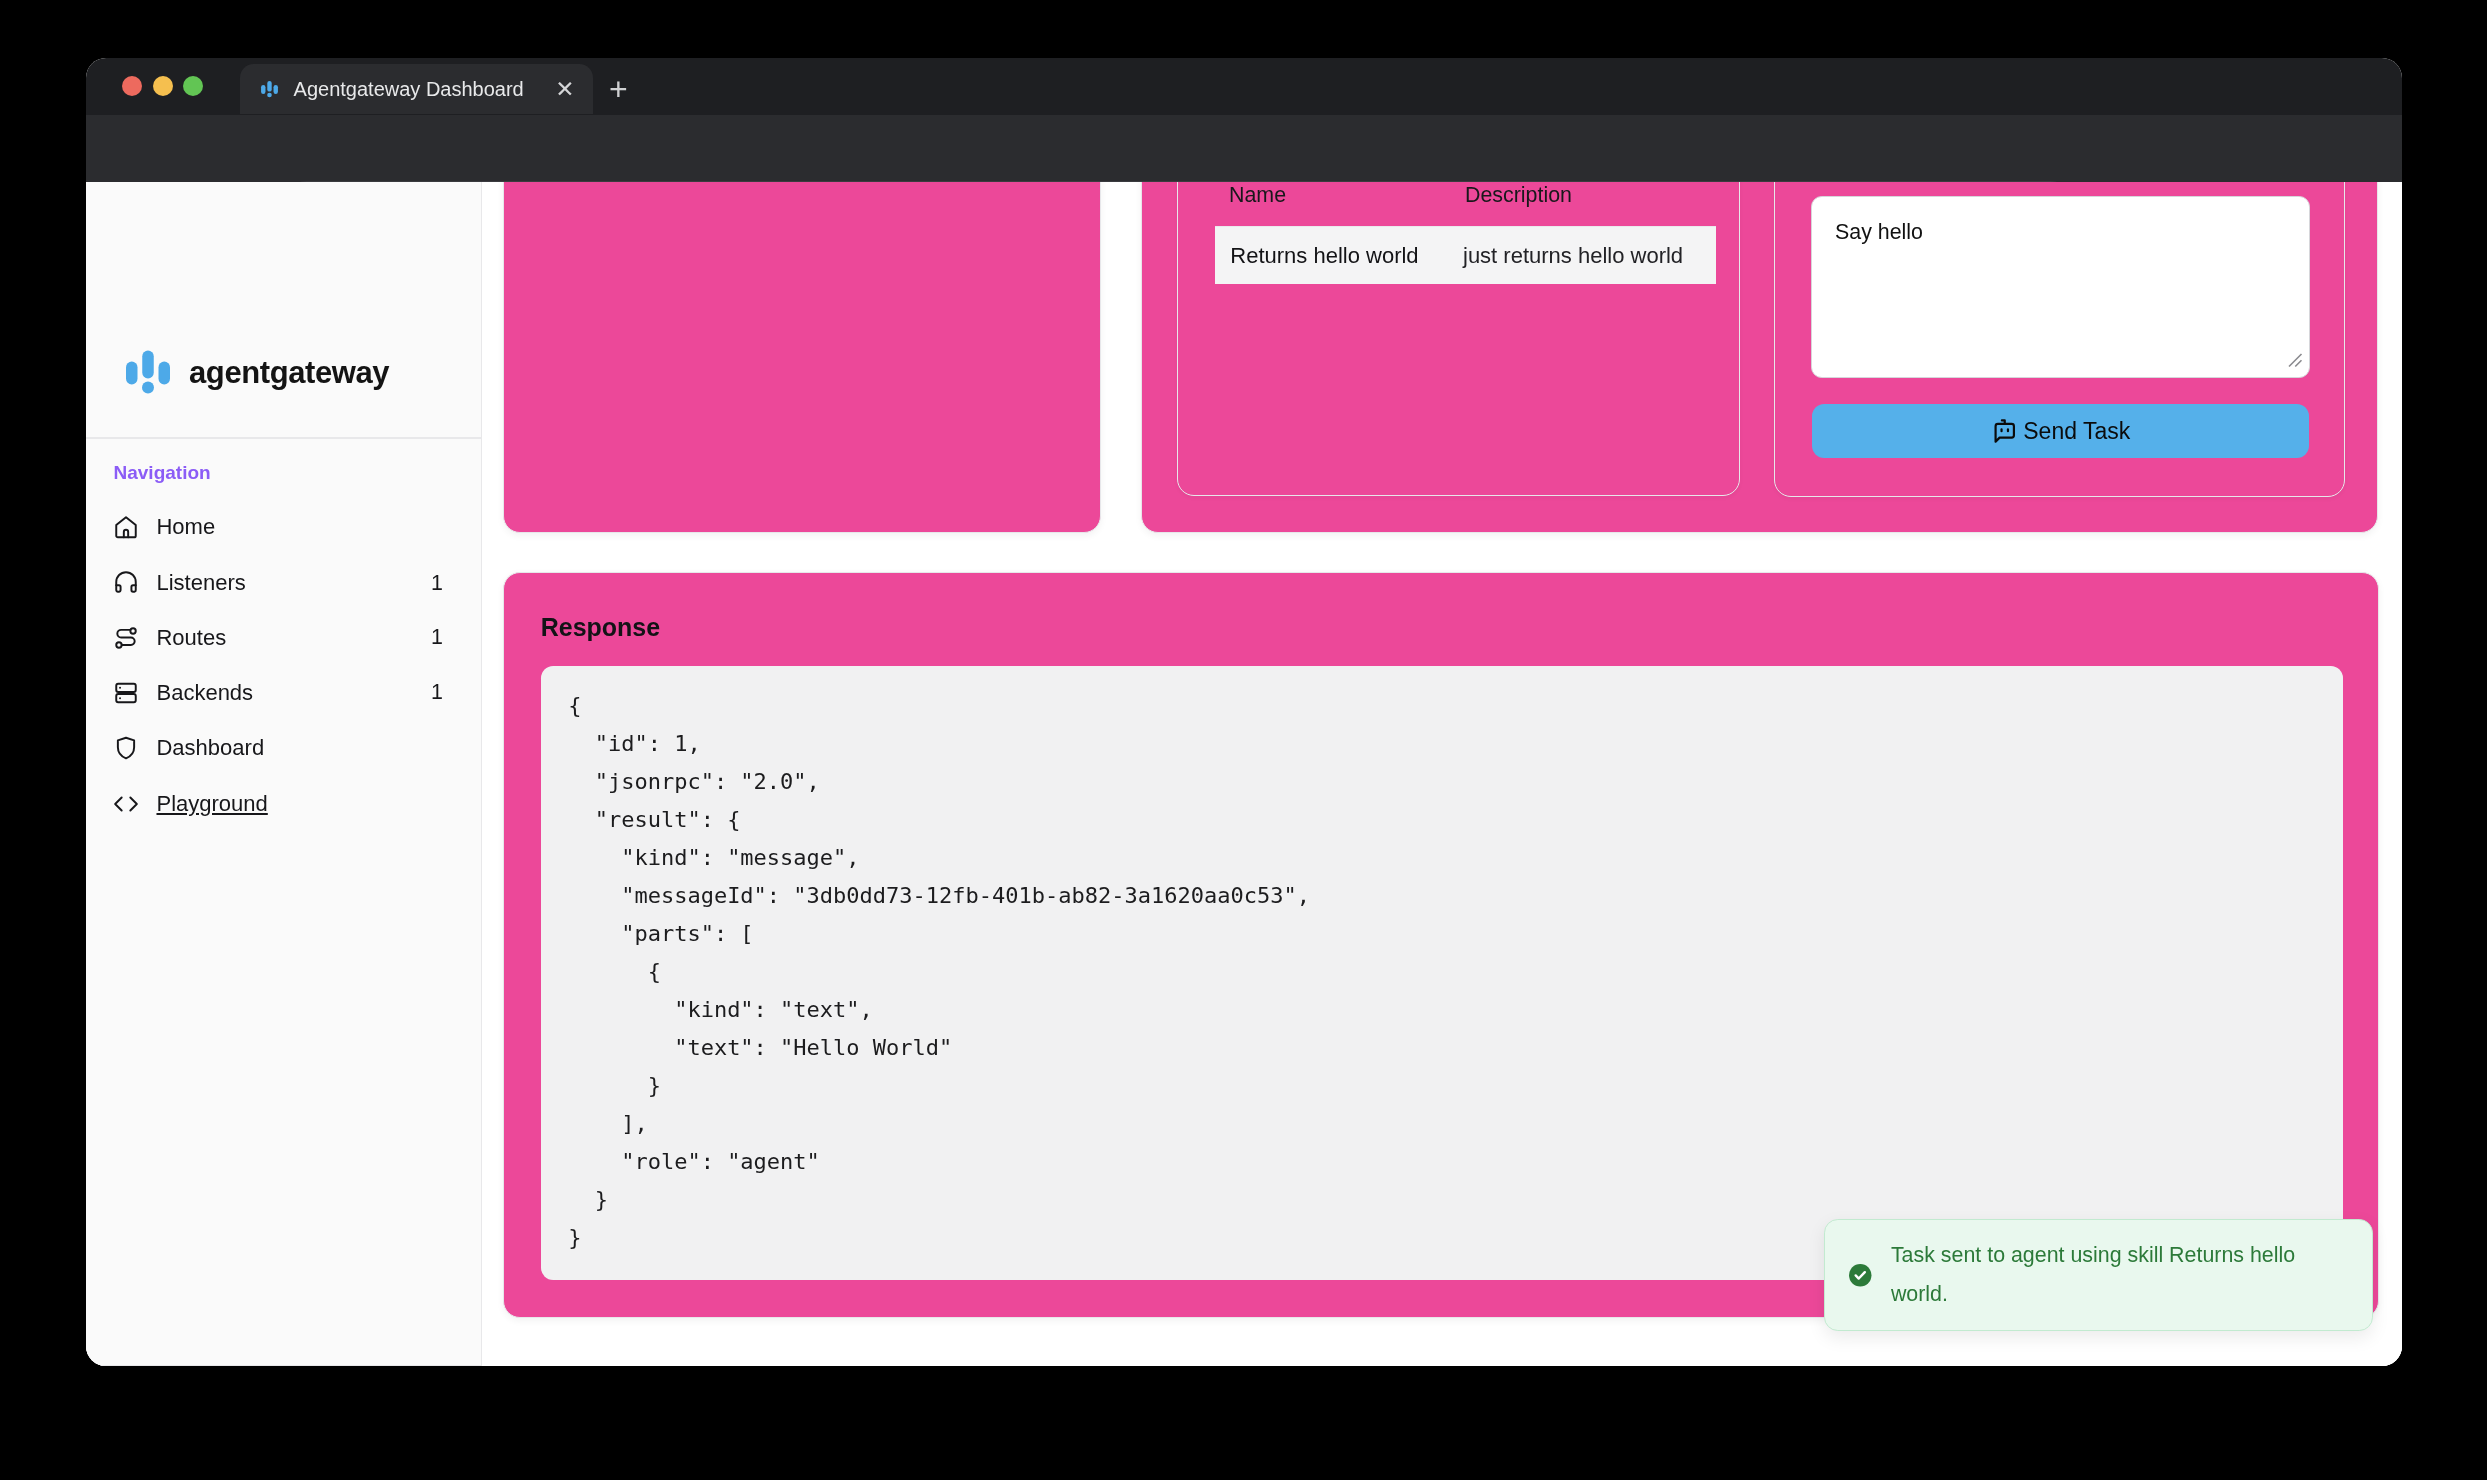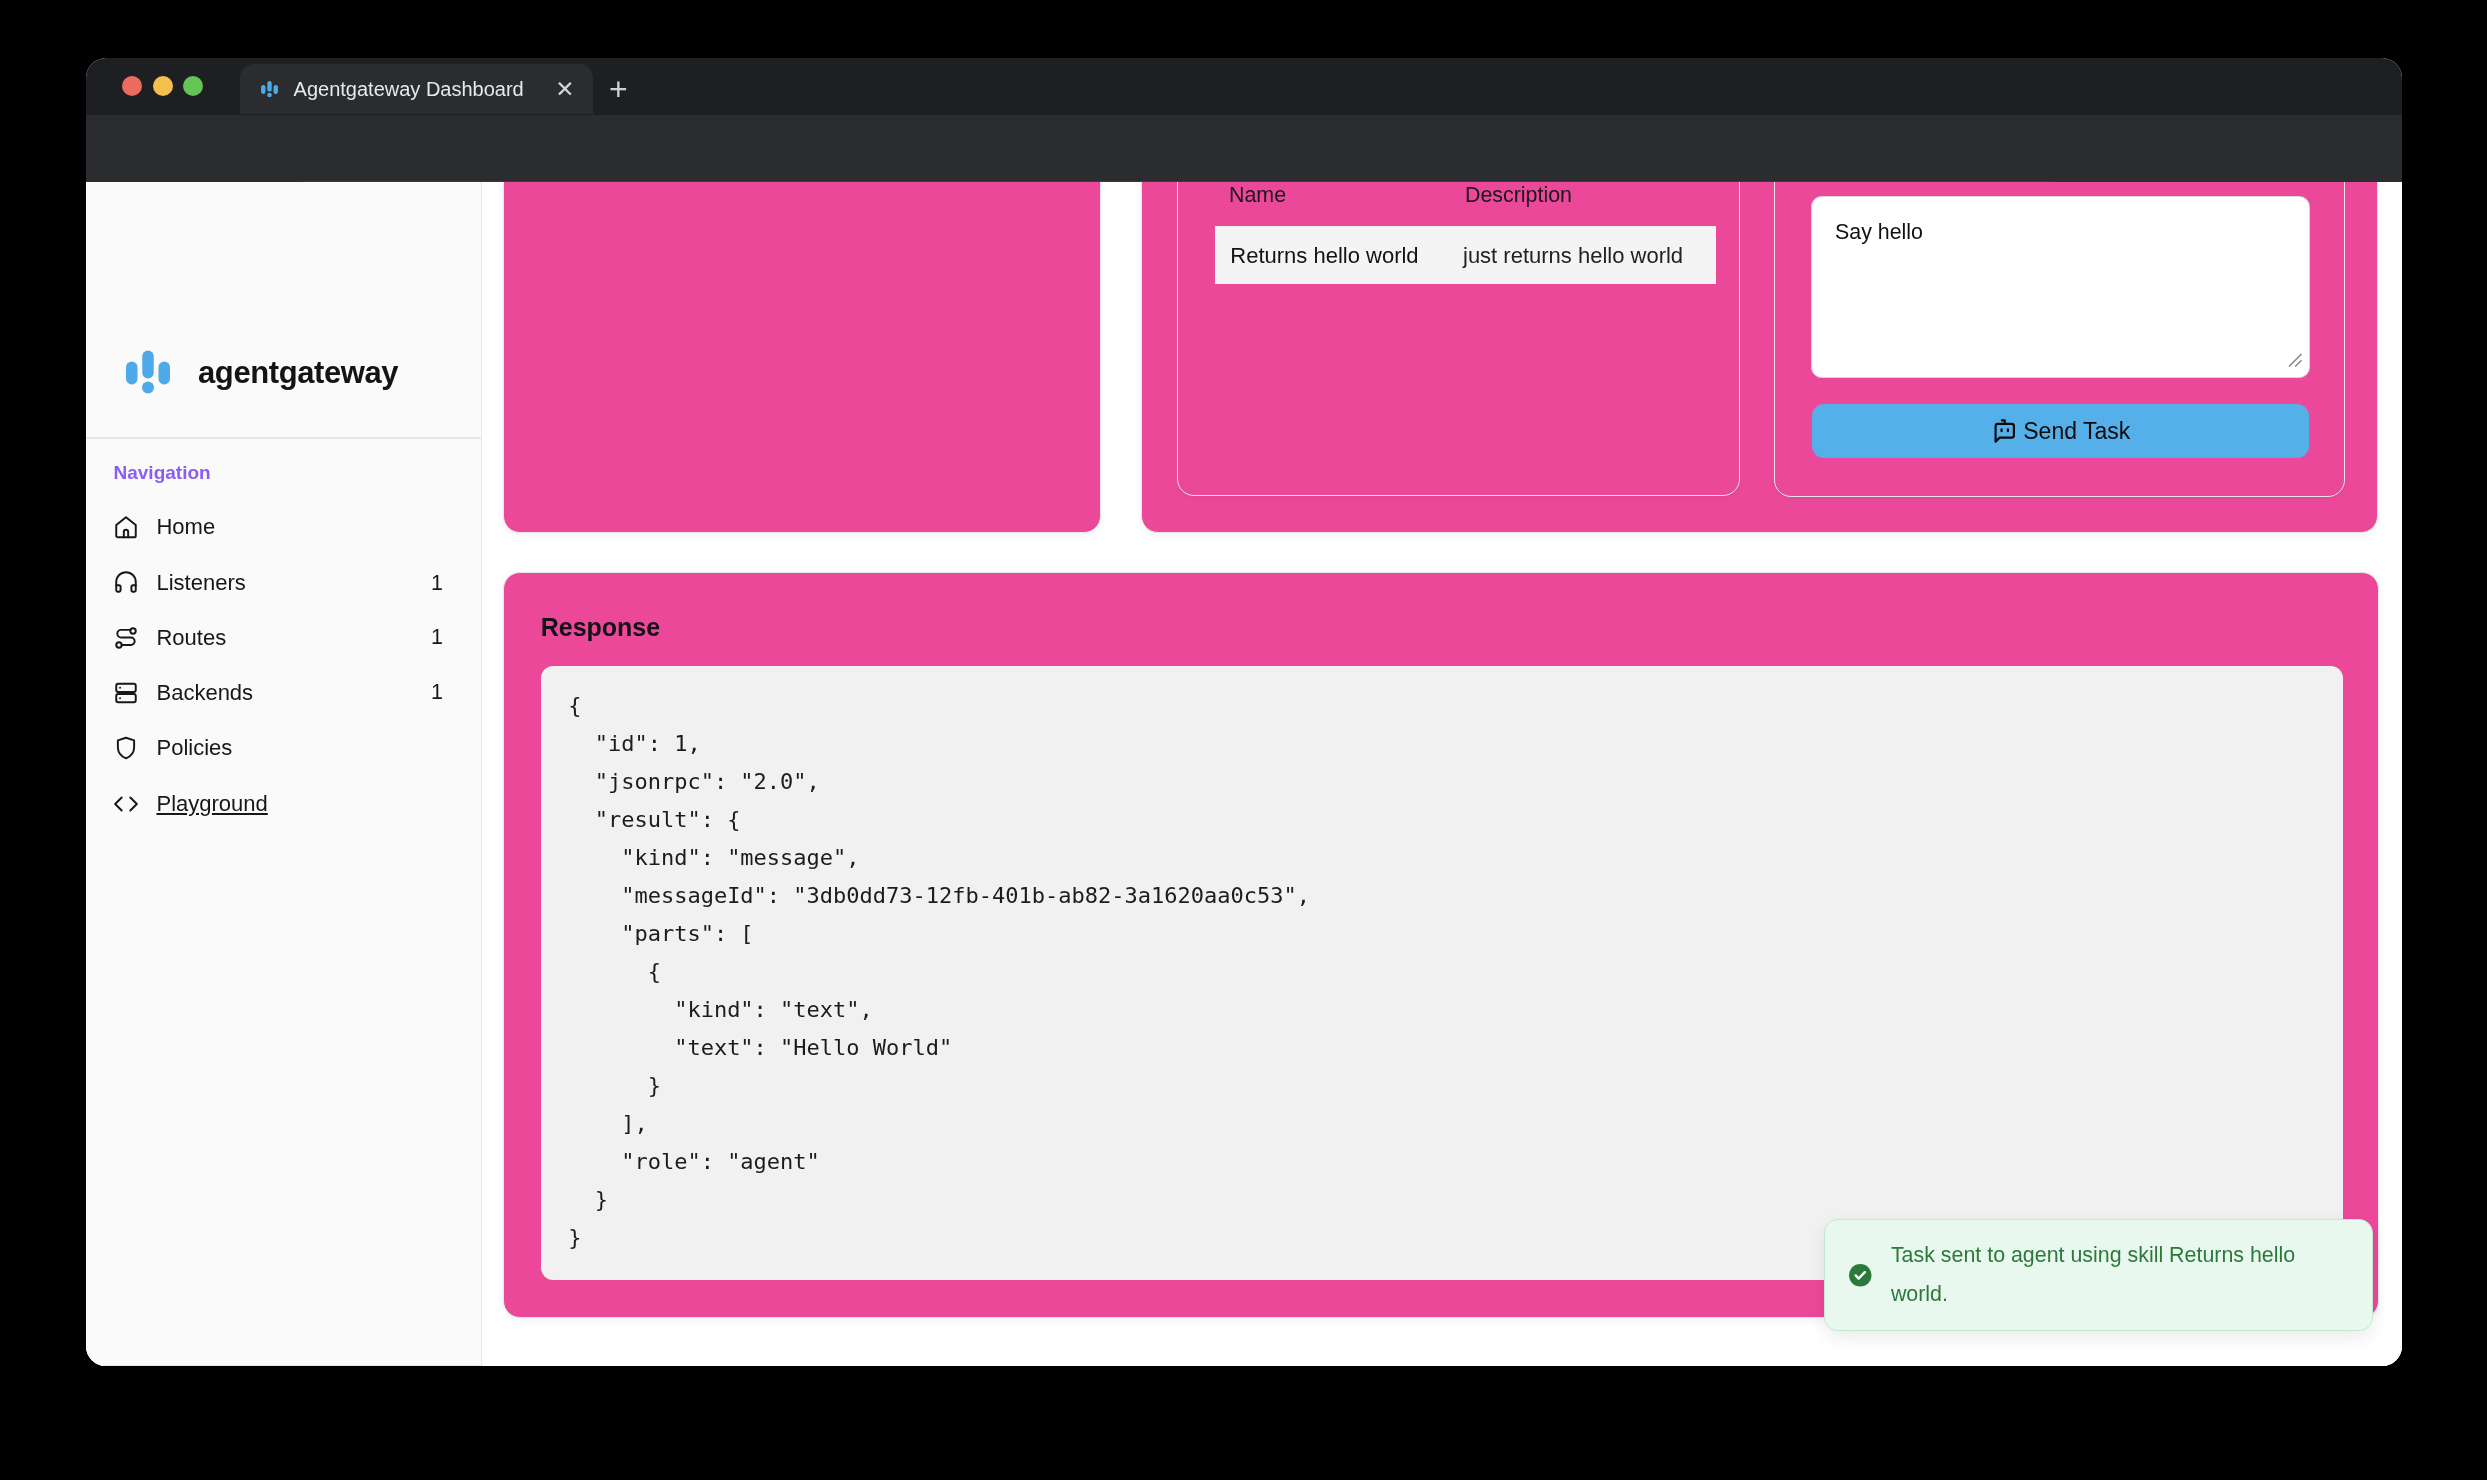--- a/index.html
+++ b/index.html
@@ -28,21 +28,21 @@
   .url{color:#eceded;font-size:21.4px;margin-left:12.2px;letter-spacing:0.2px;}
   .pill-incognito{position:absolute;left:2090px;top:67px;width:159px;height:44px;border-radius:22px;
     background:#3a3b3f;display:flex;align-items:center;justify-content:center;gap:9.2px;}
   .pill-incognito span{color:#e8e9ea;font-size:20px;}
   .vdivider{position:absolute;left:2070px;top:76px;width:2.3px;height:27.5px;background:#55565a;}
 
   
   .content{position:absolute;left:0;top:124px;width:100%;height:1184px;background:#fff;}
   .sidebar{position:absolute;left:0;top:0;width:396px;height:100%;background:#fafafa;
     border-right:1.5px solid #e8e8ea;box-sizing:border-box;}
-  .brand{position:absolute;left:32px;top:161px;display:flex;align-items:center;gap:20px;}
+  .brand{position:absolute;left:32px;top:161px;display:flex;align-items:center;gap:11px;}
   .brand-text{font-size:31px;font-weight:700;color:#141414;letter-spacing:-0.4px;}
   .sb-divider{position:absolute;left:0;top:255px;width:100%;height:1.5px;background:#e8e8ea;}
   .sb-label{position:absolute;left:27.5px;top:280px;font-size:19px;color:#8b5cf6;font-weight:600;}
   .sb-item{position:absolute;left:15.3px;width:366px;height:49px;display:flex;align-items:center;
     gap:17px;padding-left:12.2px;box-sizing:border-box;border-radius:9.2px;color:#17171a;}
   .sb-item .lbl{font-size:22px;flex:1;}
   .sb-item .badge{font-size:21.4px;margin-right:24.5px;color:#17171a;}
   .sb-footer-sep{position:absolute;left:0;top:1183px;width:100%;height:1.5px;background:#e8e8ea;}
   .icon24{width:26px;height:26px;}
 
@@ -219,21 +219,21 @@
             <path d="M6.5 16.8h.01"></path>
         </svg>
         <span class="lbl">Backends</span>
         <span class="badge">1</span>
       </div>
 
       <div class="sb-item" style="top:541px;">
         <svg class="icon24" viewBox="0 0 24 24" fill="none" stroke="#17171a" stroke-width="1.8" stroke-linejoin="round">
           <path d="M12 2.5 19.5 5v6.2c0 4.8-3.2 8.5-7.5 10.3-4.3-1.8-7.5-5.5-7.5-10.3V5Z"></path>
         </svg>
-        <span class="lbl">Policies</span>
+        <span class="lbl">Dashboard</span>
         <span class="badge"></span>
       </div>
 
       <div class="sb-item" style="top:597px;text-decoration:underline;">
         <svg class="icon24" viewBox="0 0 24 24" fill="none" stroke="#17171a" stroke-width="1.8" stroke-linecap="round" stroke-linejoin="round">
           <path d="m8 6-6 6 6 6"></path>
             <path d="m16 6 6 6-6 6"></path>
         </svg>
         <span class="lbl">Playground</span>
         <span class="badge"></span>

